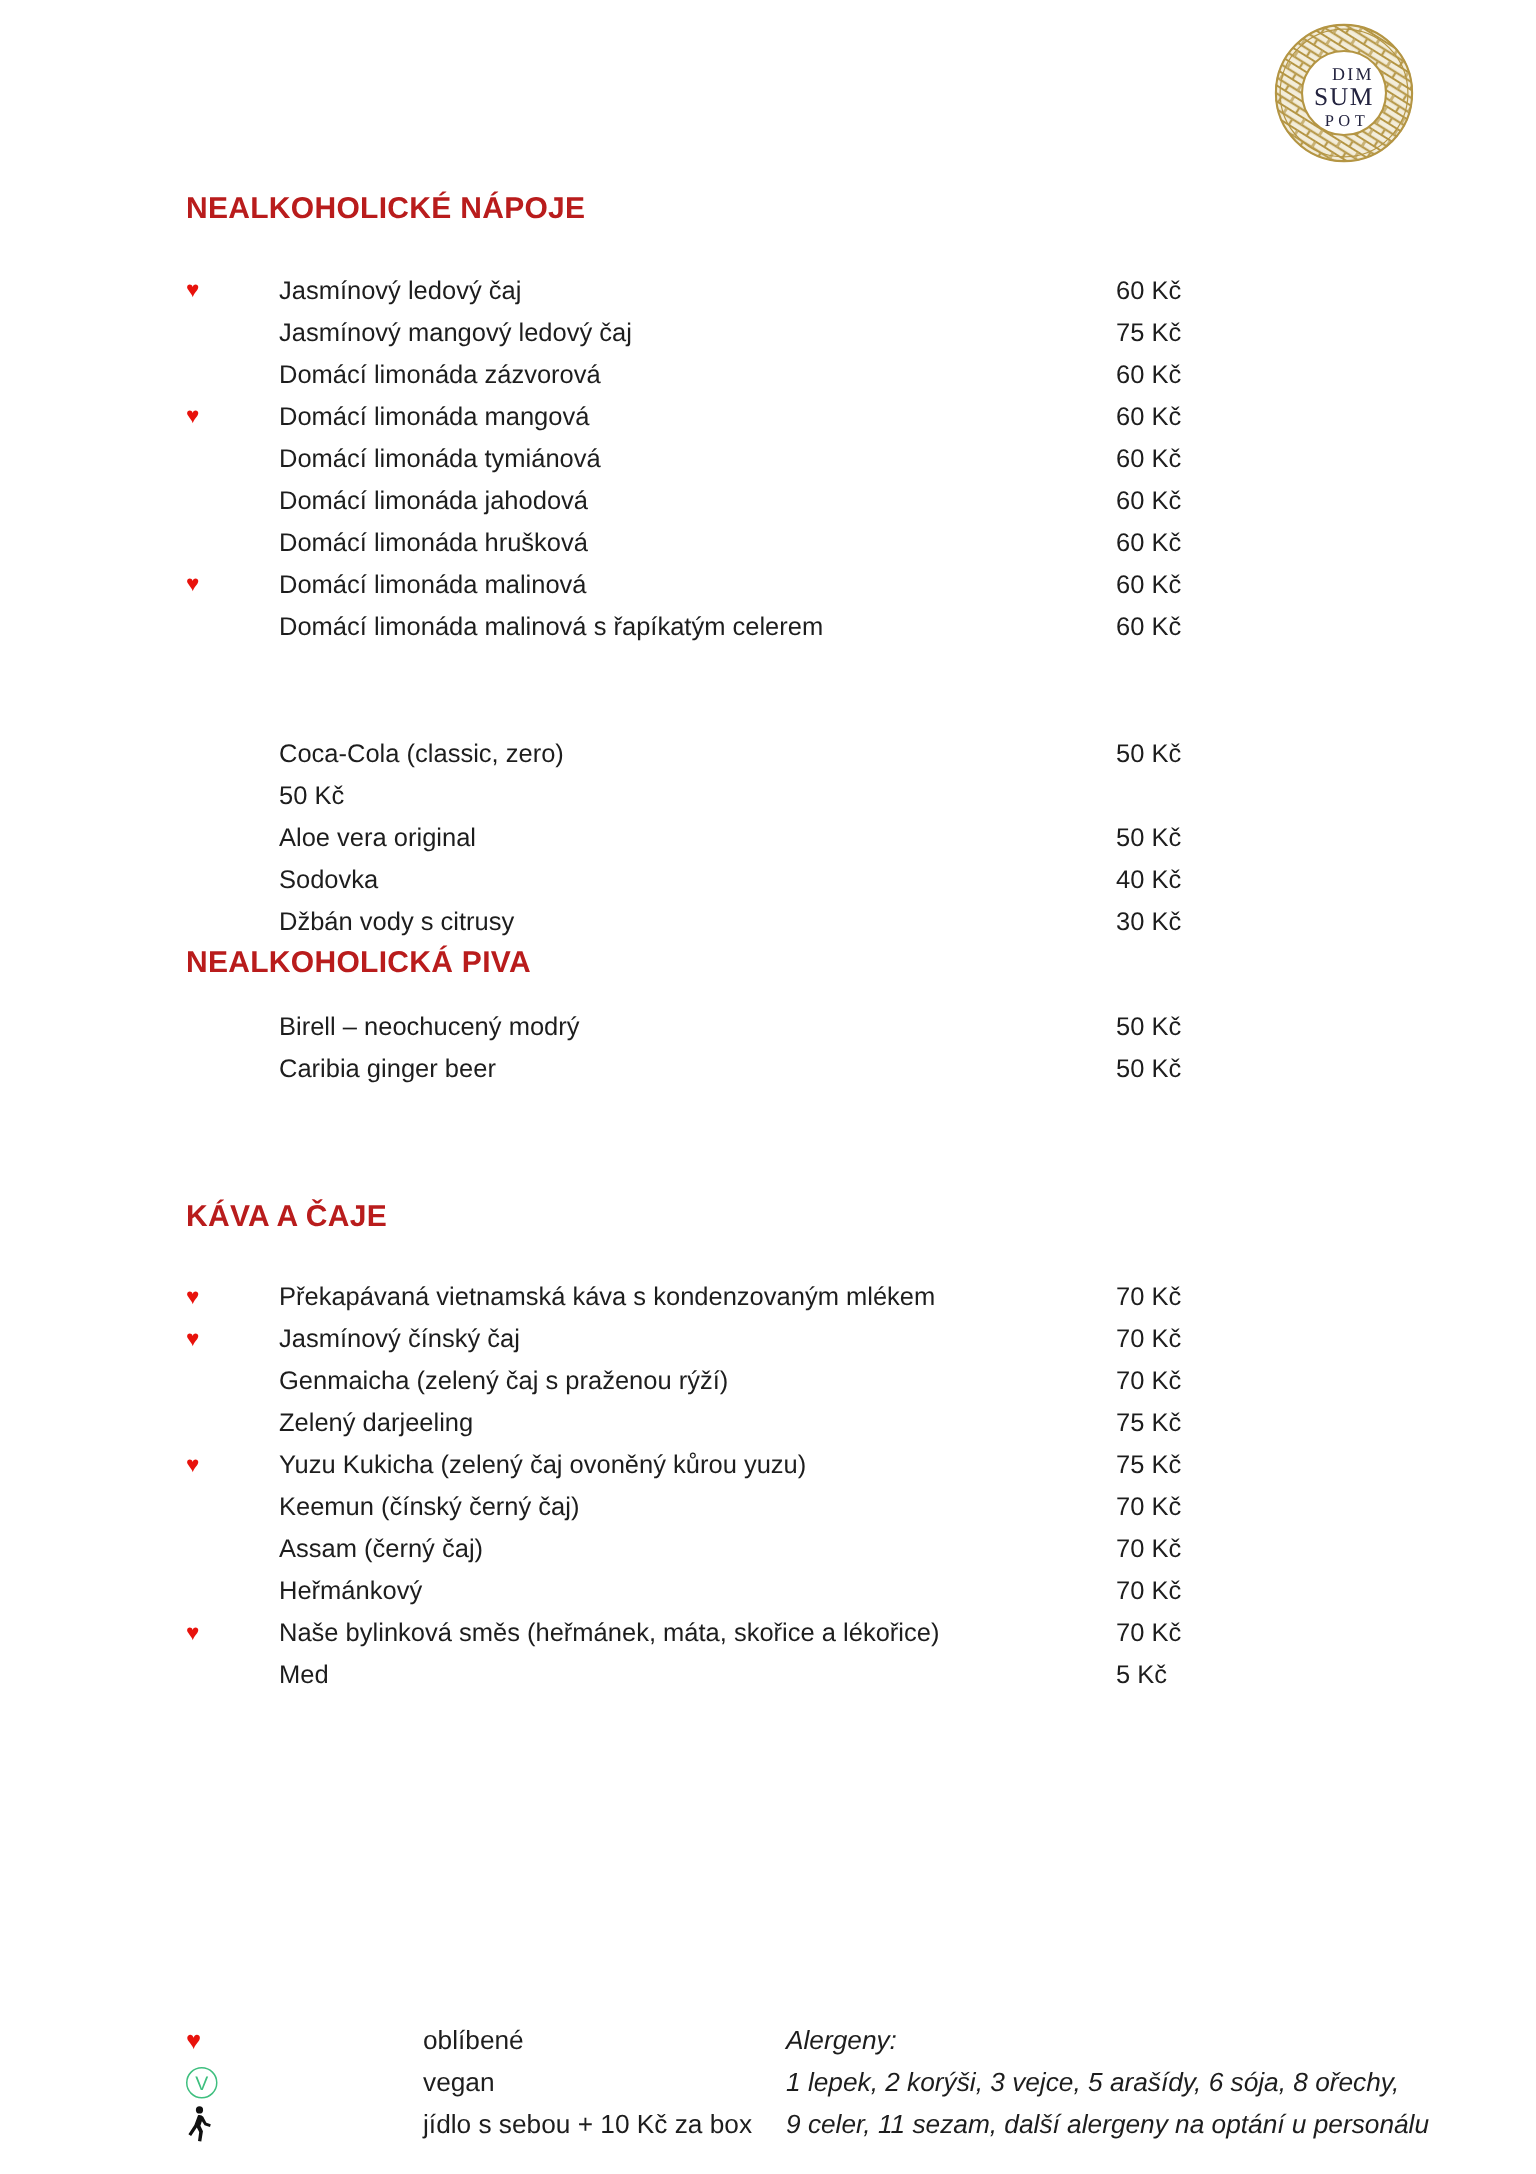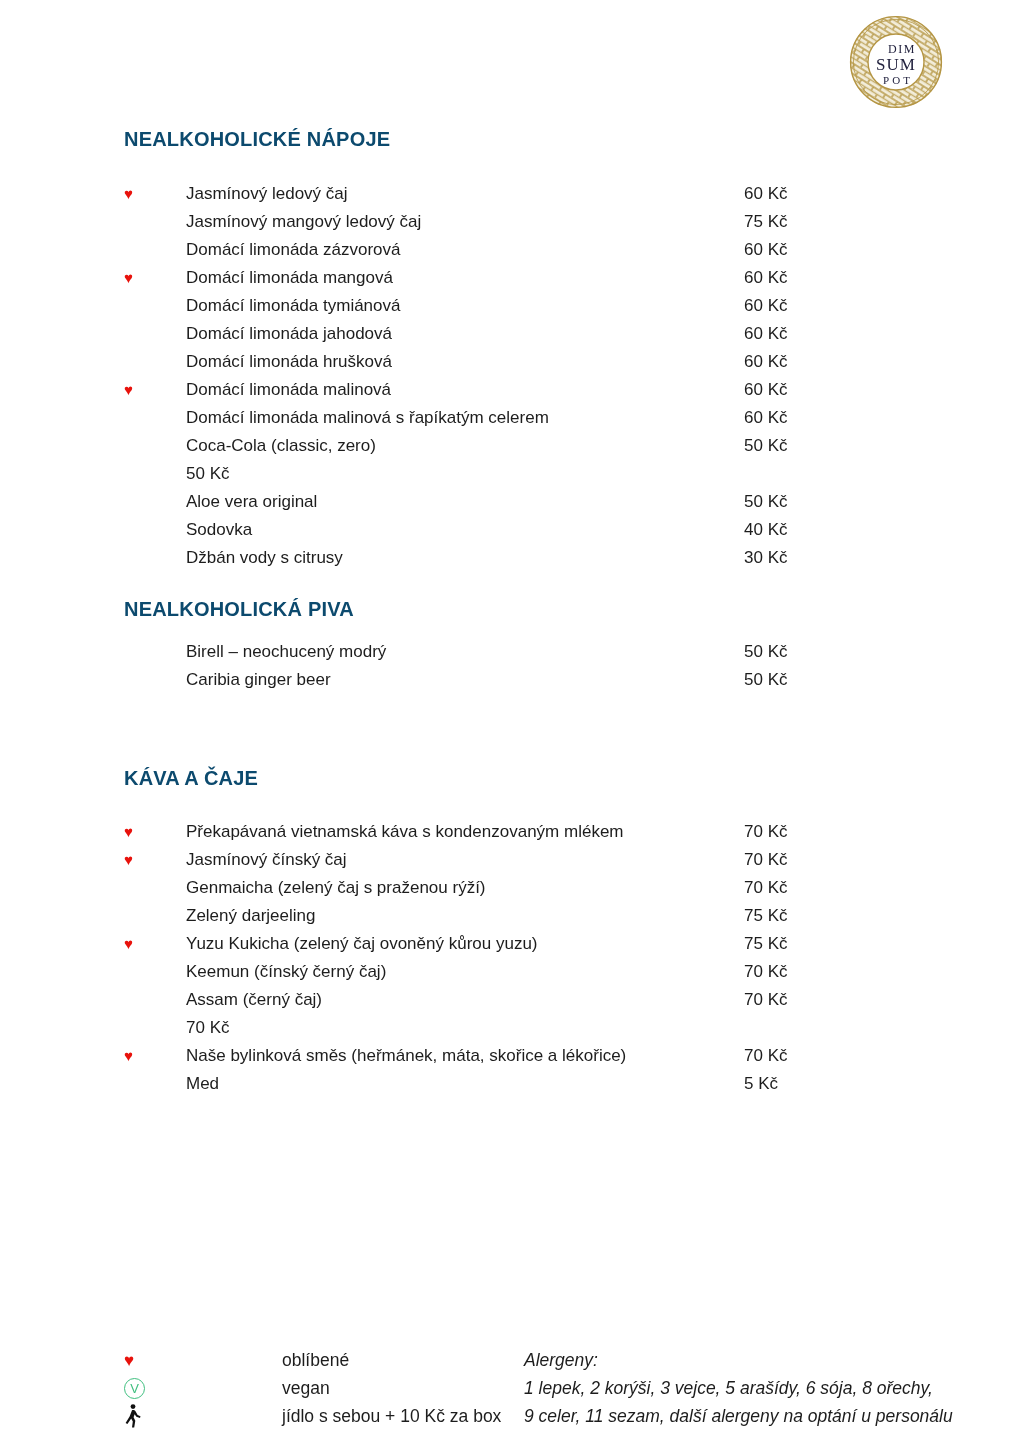--- a/index.html
+++ b/index.html
@@ -13,28 +13,28 @@
     position:relative;
     width:1024px; height:1449px;
     background:#ffffff;
     overflow:hidden;
   }
   
   .logo { position:absolute; left:848px; top:14px; width:96px; height:96px; }
   
   main { position:absolute; left:124px; top:0; width:800px; }
   h2.hd {
-    font-size:20px; font-weight:bold; color:#0c4a6e;
+    font-size:20px; font-weight:bold; color:#b91c1c;
     line-height:26px; letter-spacing:0.2px;
   }
   .hd-1 { margin-top:126px; }
-  .hd-2 { margin-top:24px; }
+  .hd-2 { }
   .hd-3 { margin-top:71px; }
   .g-a1 { margin-top:28px; }
-  .g-a2 { }
+  .g-a2 { margin-top:57px; }
   .g-b1 { margin-top:16px; }
   .g-c1 { margin-top:27px; }
   .row { display:flex; height:28px; line-height:28px; font-size:17px; }
   .fav {
     width:62px; flex:none;
     color:var(--favorite,#e8120c);
     font-size:15px;
   }
   .nm { width:558px; flex:none; }
   .pr { flex:none; }
@@ -203,20 +203,21 @@
           <span class="nm">Keemun (čínský černý čaj)</span>
           <span class="pr">70 Kč</span>
         </div>
         <div class="row">
           <span class="fav"></span>
           <span class="nm">Assam (černý čaj)</span>
           <span class="pr">70 Kč</span>
         </div>
         <div class="row">
           <span class="fav"></span>
+          <span class="nm">Heřmánkový</span>
           <span class="pr">70 Kč</span>
         </div>
         <div class="row">
           <span class="fav">♥</span>
           <span class="nm">Naše bylinková směs (heřmánek, máta, skořice a lékořice)</span>
           <span class="pr">70 Kč</span>
         </div>
         <div class="row">
           <span class="fav"></span>
           <span class="nm">Med</span>

